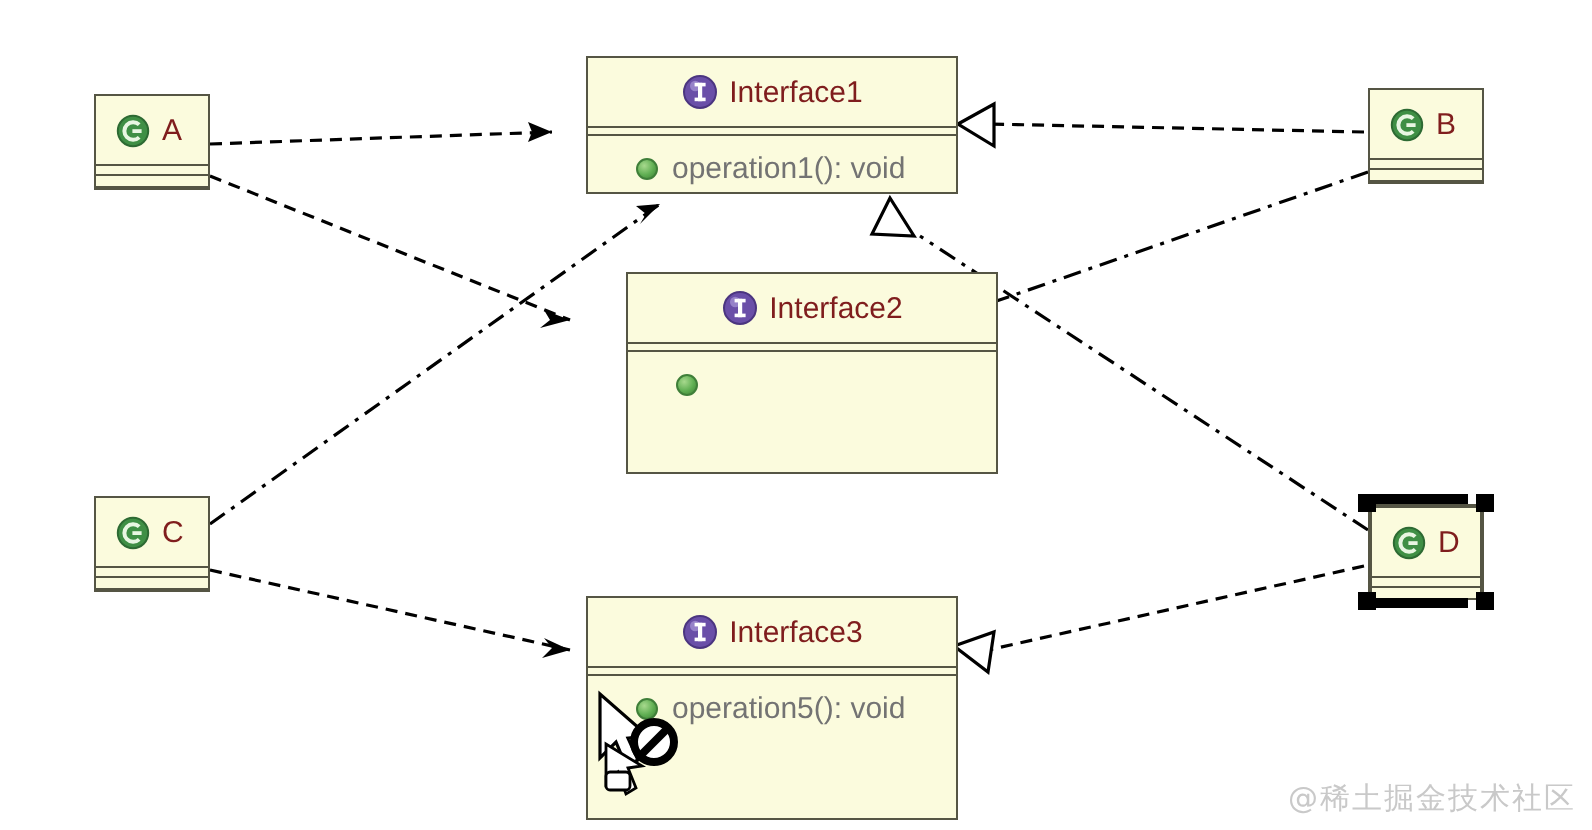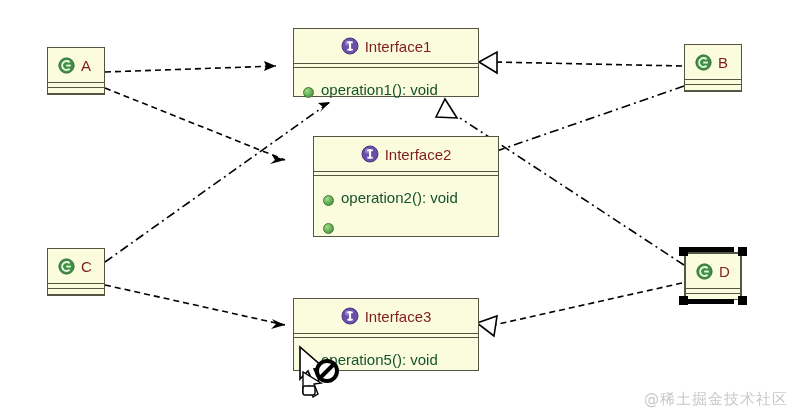--- a/index.html
+++ b/index.html
@@ -11,22 +11,22 @@
 
   
   .node{position:absolute;box-sizing:border-box;background:#fbfbdd;
         border:1px solid #555544;}
   .node .hdr{display:flex;align-items:center;justify-content:center;
              gap:6px;height:34px;padding:0 6px;box-sizing:border-box;}
   .node .hdr .nm{font-size:15px;color:#7f1d1d;white-space:nowrap;}
   .node .sep{height:3px;border-top:1px solid #555544;border-bottom:1px solid #555544;
              background:#fbfbdd;}
   .node .ops{padding:2px 0 3px 0;}
-  .node .op{display:flex;align-items:flex-end;gap:7px;height:28px;padding-left:9px;
-            font-size:15px;color:#14532d;white-space:nowrap;}
+  .node .op{display:flex;align-items:center;gap:7px;height:28px;padding-left:24px;
+            font-size:15px;color:#737373;white-space:nowrap;}
 
   
   .cls .strip{height:4px;border-top:1px solid #555544;background:#fbfbdd;}
   .cls .strip2{height:5px;border-top:1px solid #555544;border-bottom:1px solid #555544;
                background:#fbfbdd;}
   .cls .hdr{height:34px;justify-content:flex-start;padding-left:10px;}
 
   
   .ico{flex:0 0 auto;display:inline-block;line-height:0;}
   .dot-green{width:11px;height:11px;border-radius:50%;
@@ -177,29 +177,25 @@
           <rect x="6.3" y="4.4" width="5.5" height="1.8" fill="#ffffff"></rect>
           <rect x="6.3" y="11.8" width="5.5" height="1.8" fill="#ffffff"></rect>
         </svg>
       </span>
       <span class="nm">Interface2</span>
     </div>
     <div class="sep"></div>
     <div class="ops">
       <div class="op">
         <span class="dot-green ico"></span>
-        <span>operation2(): void</span>
       </div>
-      <div class="op">
-        <span class="dot-green ico"></span>
-      </div>
-    </div>
-  </div>
-
-  <div class="node" style="left:293px;top:298px;width:186px;height:73px;">
+    </div>
+  </div>
+
+  <div class="node" style="left:293px;top:298px;width:186px;height:112px;">
     <div class="hdr">
       <span class="ico">
         <svg width="18" height="18" viewBox="0 0 18 18">
           <circle cx="9" cy="9" r="8" fill="#6a4fa8" stroke="#4b3580" stroke-width="1"></circle>
           <circle cx="6.6" cy="6" r="2.6" fill="#a593d4" opacity="0.75"></circle>
           <rect x="8" y="4.4" width="2.1" height="9.2" fill="#ffffff"></rect>
           <rect x="6.3" y="4.4" width="5.5" height="1.8" fill="#ffffff"></rect>
           <rect x="6.3" y="11.8" width="5.5" height="1.8" fill="#ffffff"></rect>
         </svg>
       </span>

